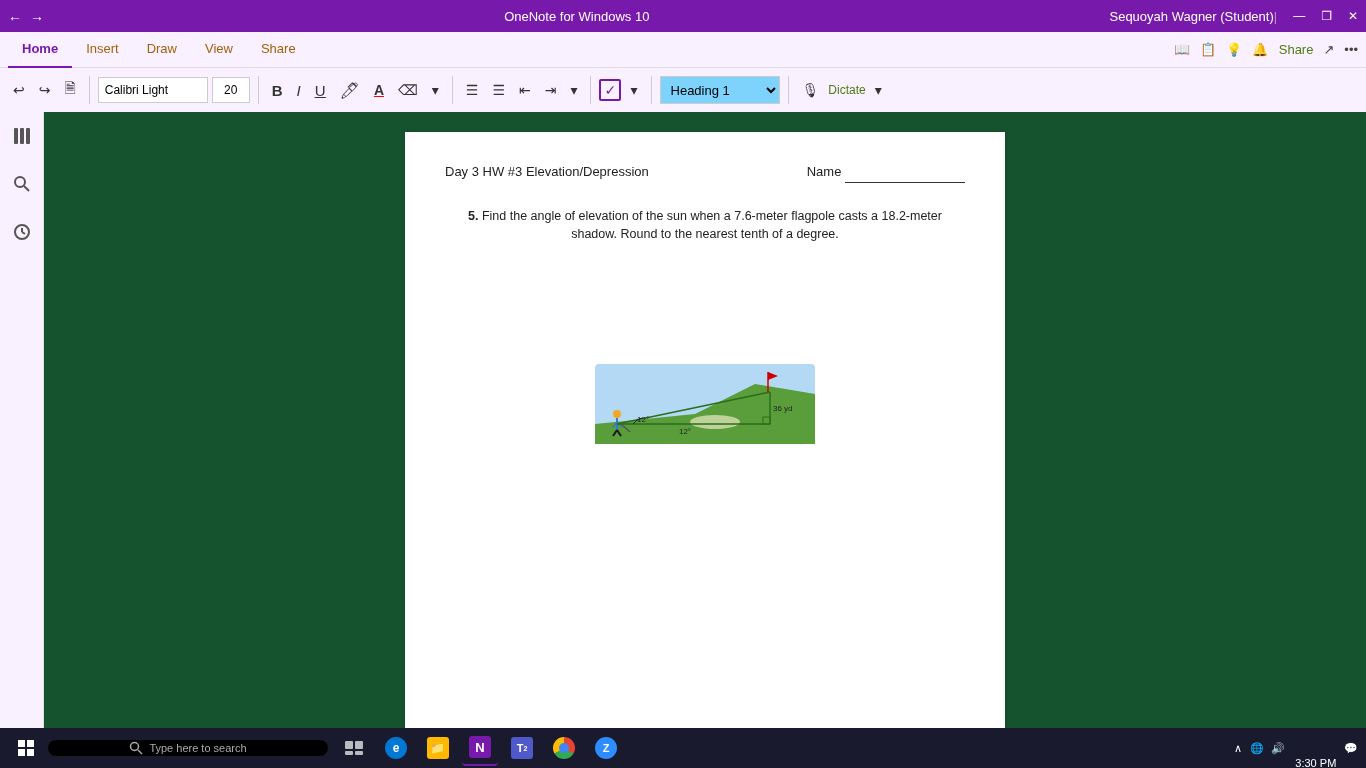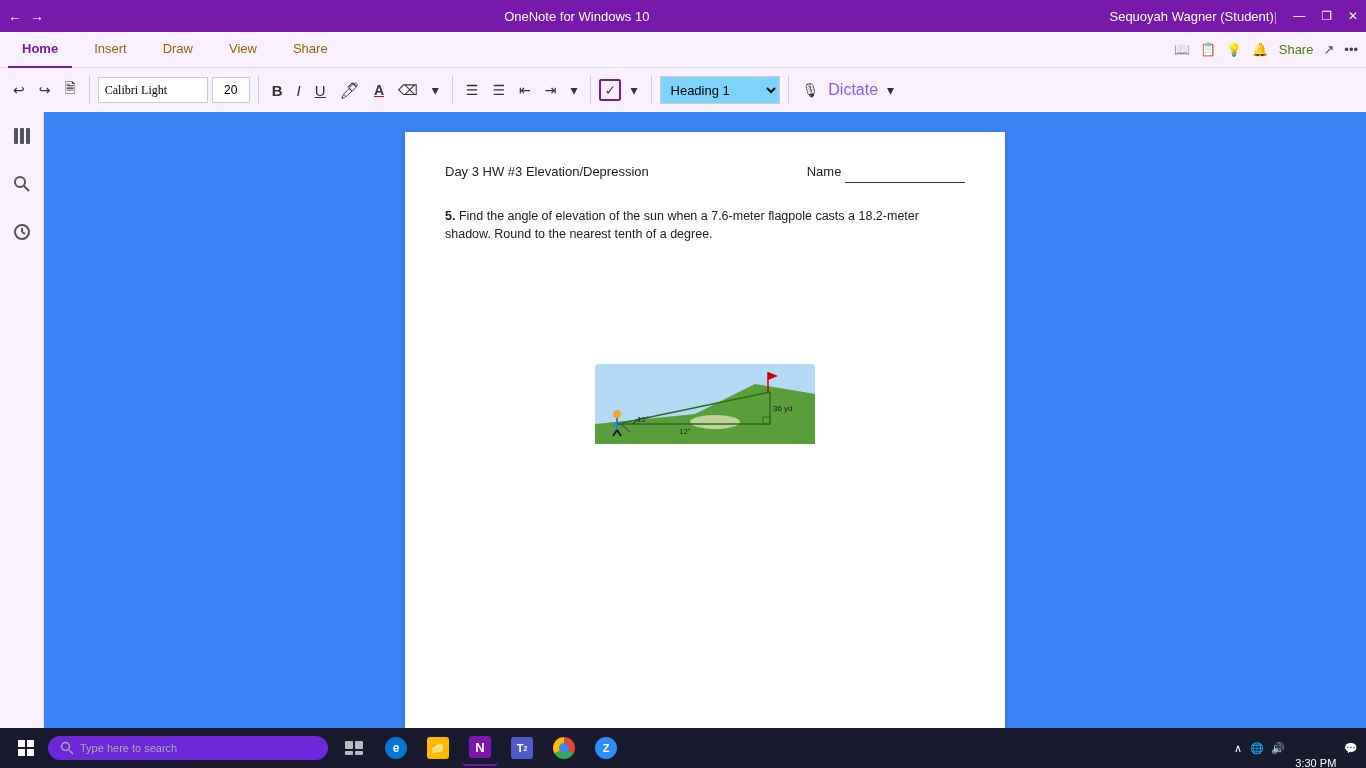--- a/index.html
+++ b/index.html
@@ -21,21 +21,20 @@
     #title-bar .user-info { display: flex; align-items: center; font-size: 13px; color: white; }
     #title-bar .window-controls { display: flex; gap: 16px; margin-left: 16px; }
     #title-bar .window-controls span { font-size: 12px; cursor: pointer; color: white; }
     #ribbon-tabs {
       display: flex;
       align-items: center;
       padding: 12px 8px;
       background: #f9f1ff;
       border-bottom: 1px solid #ddd;
       height: 36px;
-      gap: 8px;
     }
     #ribbon-tabs .tab {
       padding: 0 14px;
       height: 36px;
       display: flex;
       align-items: center;
       font-size: 13px;
       color: #a16207;
       cursor: pointer;
       border-bottom: 2px solid transparent;
@@ -76,21 +75,20 @@
       align-items: center;
       justify-content: center;
     }
     .toolbar-sep { width: 1px; height: 28px; background: #ccc; margin: 0 4px; }
     .font-name-box {
       border: 1px solid #ccc;
       padding: 2px 6px;
       font-size: 12px;
       width: 110px;
       height: 26px;
-      font-family: Liberation Serif, serif;
     }
     .font-size-box {
       border: 1px solid #ccc;
       padding: 2px 4px;
       font-size: 12px;
       width: 38px;
       height: 26px;
       text-align: center;
     }
     .bold-btn { font-weight: bold; font-size: 15px; }
@@ -131,23 +129,24 @@
     }
     #left-sidebar .sidebar-icon {
       width: 32px; height: 32px;
       display: flex; align-items: center; justify-content: center;
       font-size: 16px; color: #555; cursor: pointer; border-radius: 4px;
     }
 
     
     #content-area {
       flex: 1;
-      background: #3b82f6;
+      background: #14532d;
       overflow-y: auto;
       padding: 20px;
+      text-align: center;
     }
     #page-content {
       background: white;
       width: 600px;
       min-height: 680px;
       margin: 0 auto;
       padding: 30px 40px;
       box-shadow: 0 1px 4px rgba(0,0,0,0.15);
       font-size: 13px;
       color: #222;
@@ -183,27 +182,28 @@
       background: #1a1a2e;
       display: flex;
       align-items: center;
       padding: 0 8px;
       gap: 4px;
       z-index: 100;
     }
     #taskbar .search-box {
       display: flex;
       align-items: center;
-      background: #6d28d9;
+      background: #000000;
       border-radius: 12px;
       padding: 0 12px;
-      height: 24px;
+      height: 16px;
       min-width: 280px;
       gap: 6px;
       cursor: text;
+      justify-content: center;
     }
     #taskbar .search-box span { font-size: 11px; color: #aaa; }
     #taskbar .taskbar-icons {
       display: flex;
       align-items: center;
       gap: 6px;
       margin-left: 4px;
     }
     #taskbar .taskbar-icon {
       width: 36px; height: 36px;
@@ -304,21 +304,21 @@
   <div class="check-icon">✓</div>
   <button class="toolbar-btn">▾</button>
   <div class="toolbar-sep"></div>
   <select class="heading-select">
     <option>Heading 1</option>
     <option>Heading 2</option>
     <option>Normal</option>
   </select>
   <div class="toolbar-sep"></div>
   <button class="toolbar-btn">🎙</button>
-  <span style="font-size:16px;color:#8b5cf6;cursor:pointer;">Dictate</span>
+  <span style="font-size:12px;color:#4d7c0f;cursor:pointer;">Dictate</span>
   <button class="toolbar-btn">▾</button>
 </div>
 
 <div id="main-layout" style="display:flex; height:calc(768px - 32px - 36px - 44px - 40px); overflow:hidden;">
 
   <div id="left-sidebar">
     <div class="sidebar-icon">
       <svg width="20" height="20" viewBox="0 0 20 20">
           <rect x="2" y="2" width="4" height="16" rx="1" fill="#555"></rect>
           <rect x="8" y="2" width="4" height="16" rx="1" fill="#555"></rect>

